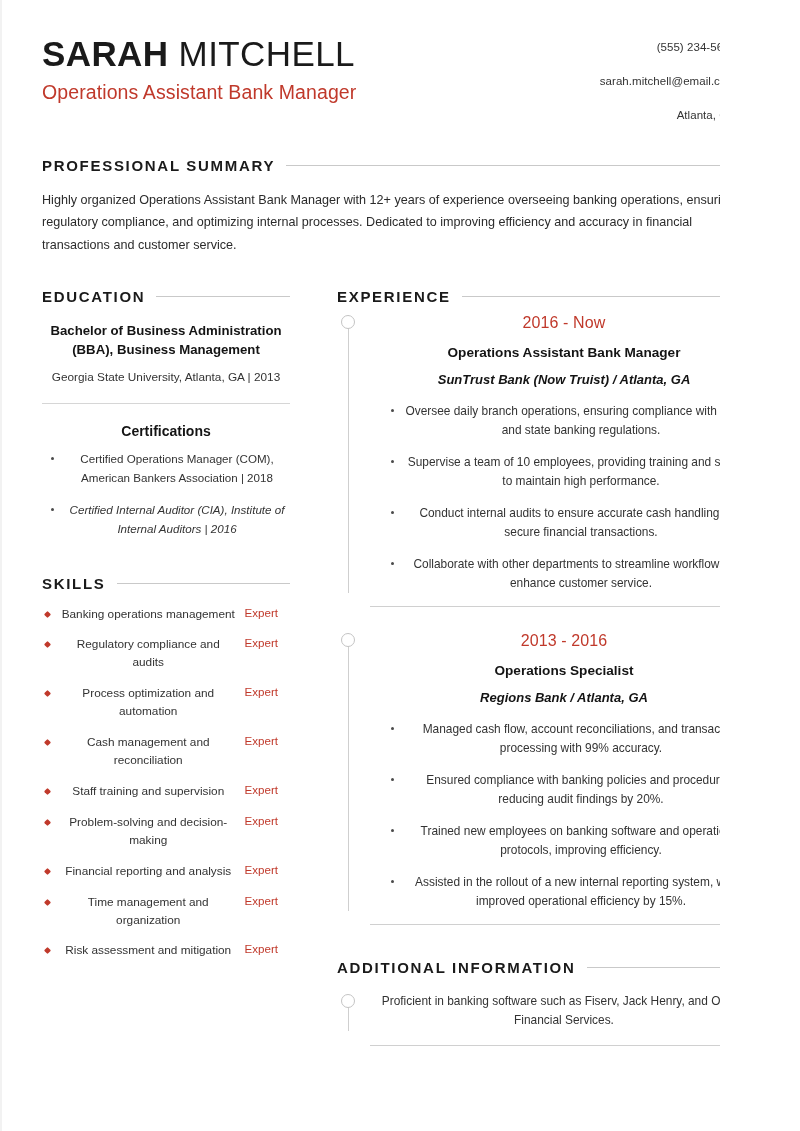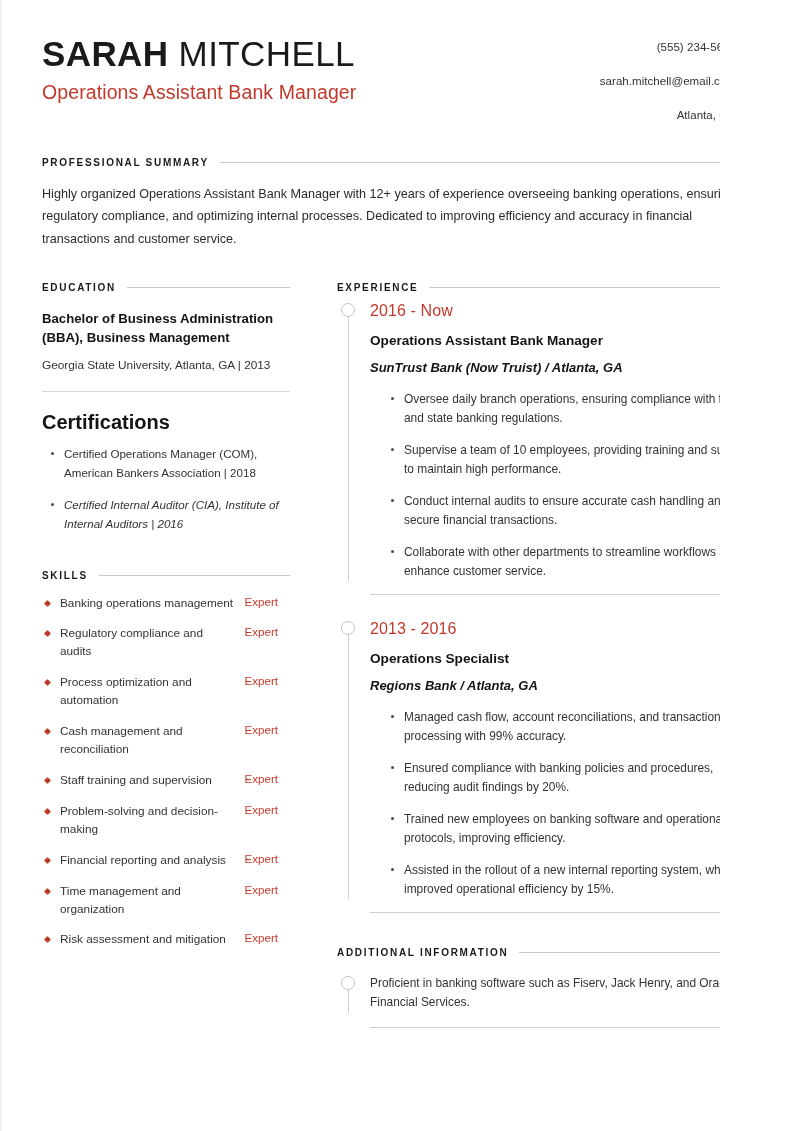--- a/index.html
+++ b/index.html
@@ -85,21 +85,21 @@
   }
   .contact-icon svg { display: block; }
 
   
   .section-head {
     display: flex;
     align-items: center;
     gap: 11px;
   }
   .section-head .title {
-    font-size: 10px;
+    font-size: 15px;
     font-weight: 700;
     letter-spacing: 1.7px;
     color: #1a1a1a;
     text-transform: uppercase;
     white-space: nowrap;
   }
   .section-head .rule {
     flex: 1 1 auto;
     height: 1px;
     background: #c9c9c9;
@@ -111,20 +111,21 @@
     font-size: 12.6px;
     line-height: 1.78;
     color: #2b2b2b;
   }
 
   
   .columns {
     margin-top: 32px;
     display: flex;
     align-items: flex-start;
+    text-align: center;
   }
   .col-left {
     width: 248px;
     flex: 0 0 248px;
   }
   .col-gap { flex: 0 0 47px; }
   .col-right {
     flex: 1 1 auto;
     min-width: 0;
   }
@@ -144,21 +145,21 @@
     line-height: 1.5;
   }
   .sep-gray {
     margin: 17px 0 0 0;
     height: 1px;
     background: #d6d6d6;
   }
 
   .cert-title {
     margin-top: 19px;
-    font-size: 20px;
+    font-size: 14px;
     font-weight: 700;
     color: #141414;
   }
   ul.plain-list {
     list-style: none;
     margin: 11px 0 0 0;
     padding: 0;
   }
   ul.plain-list li {
     position: relative;

